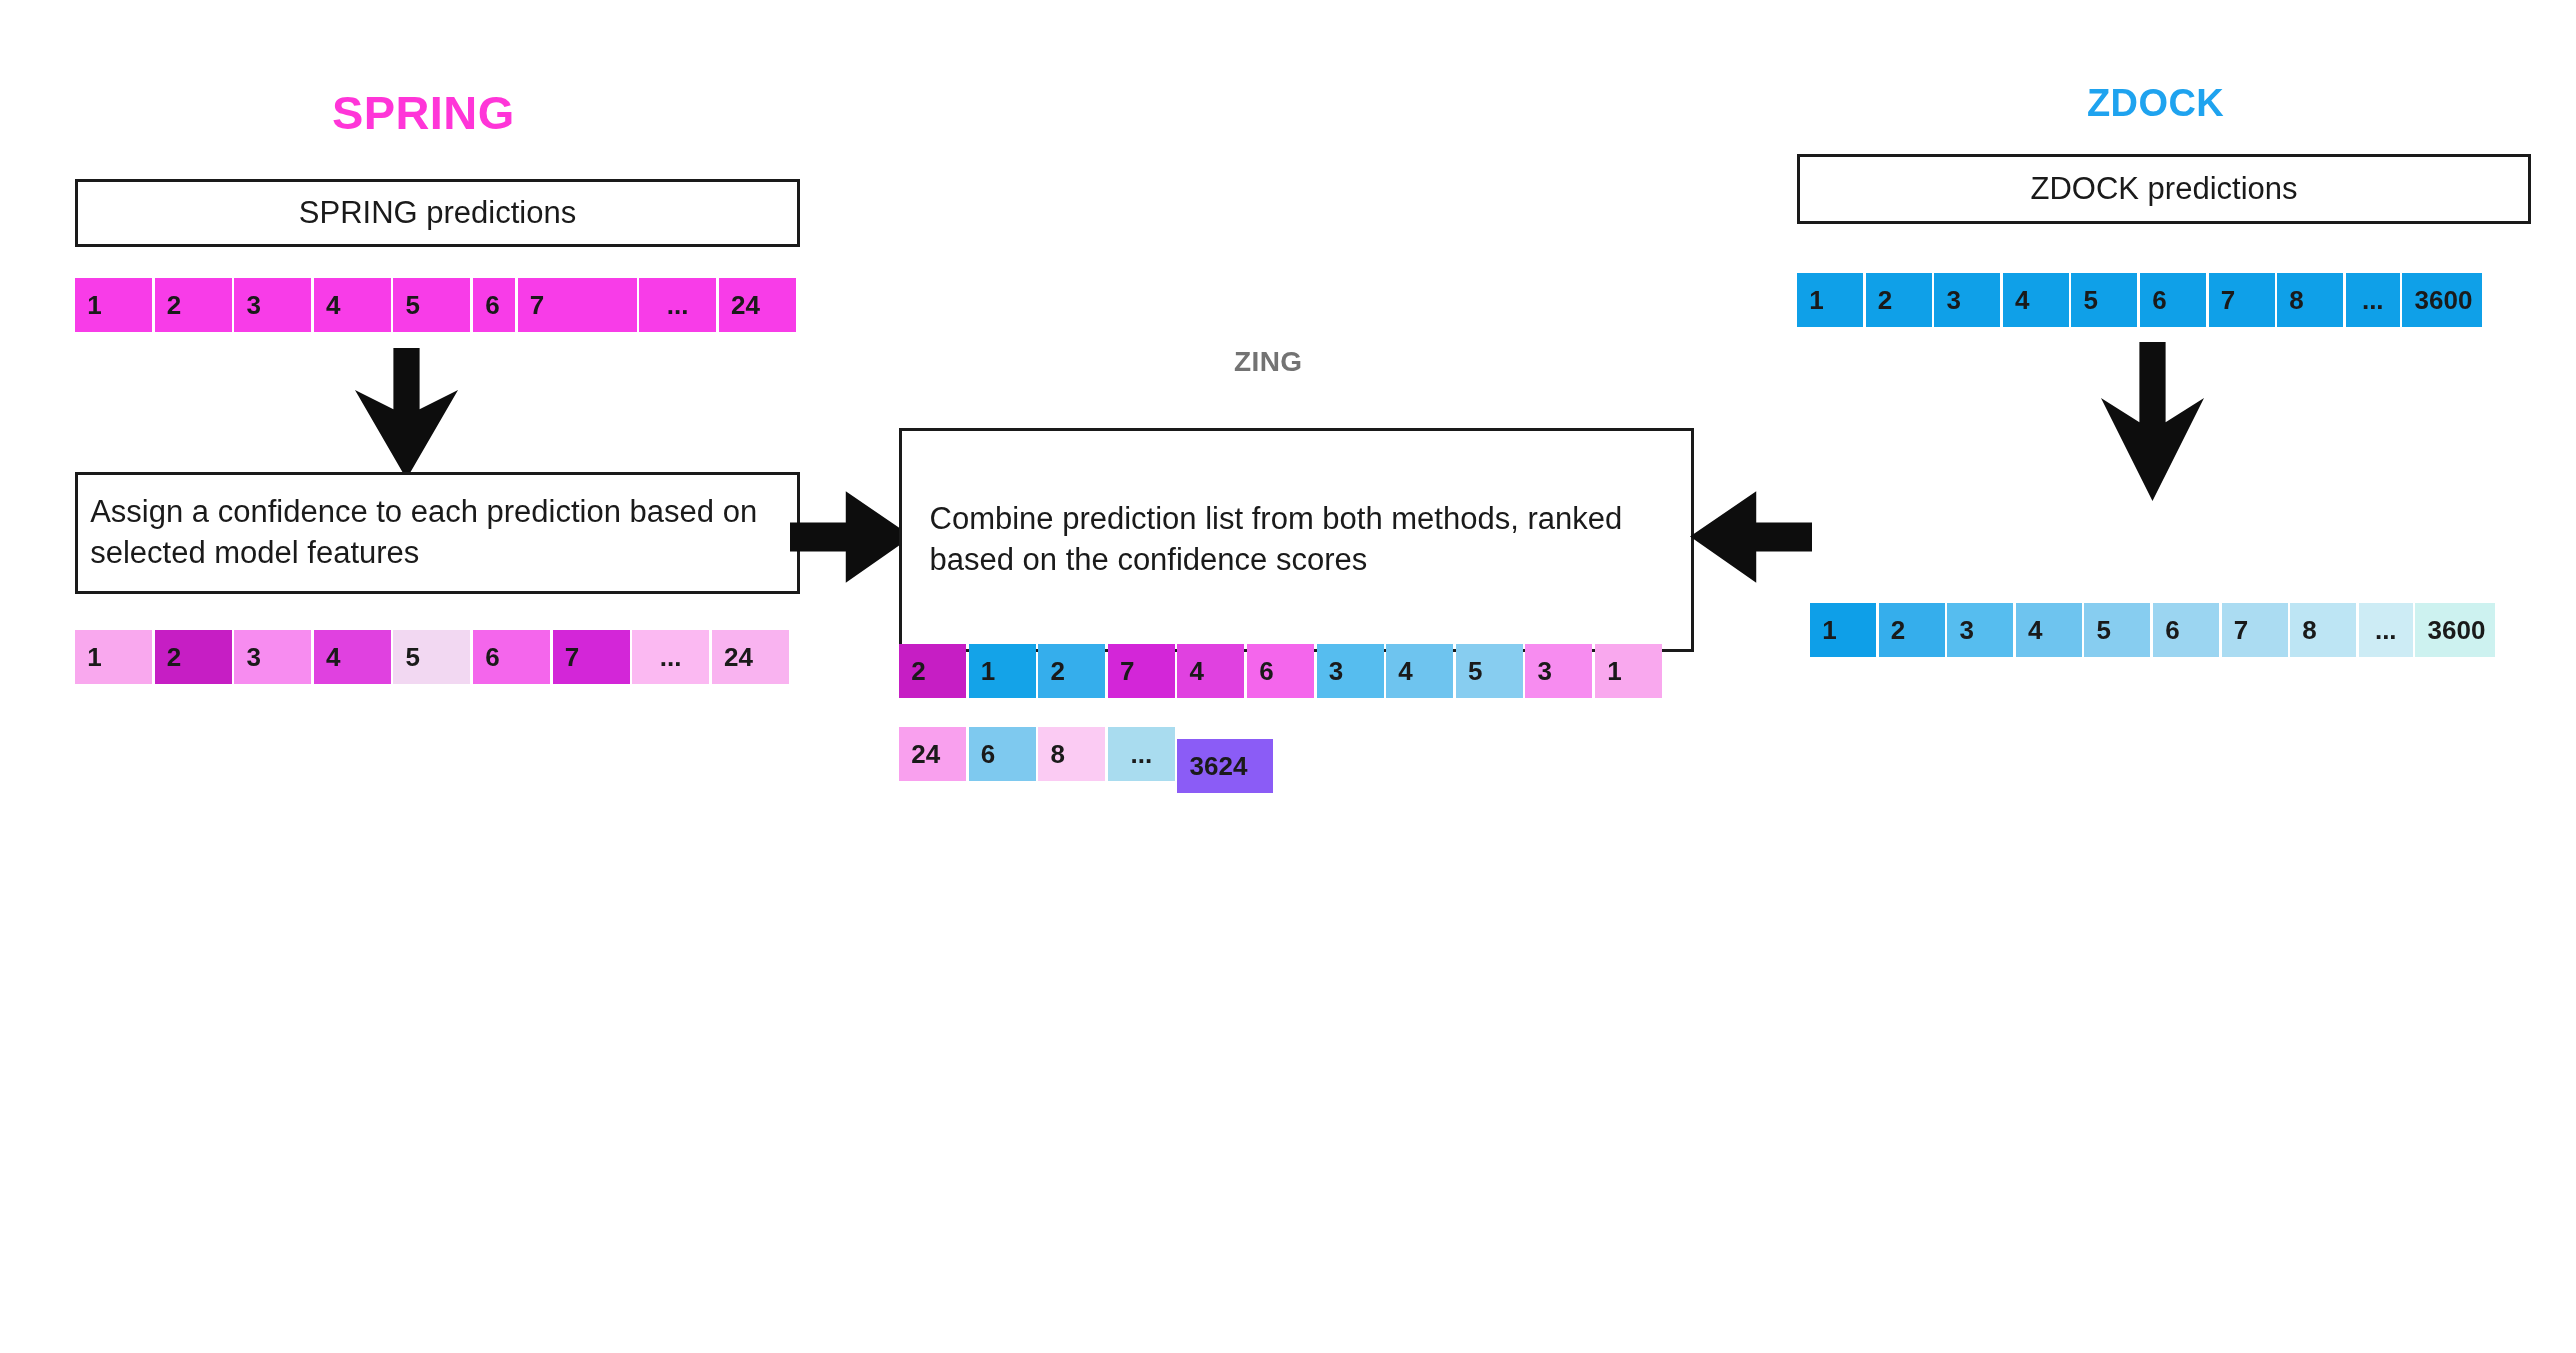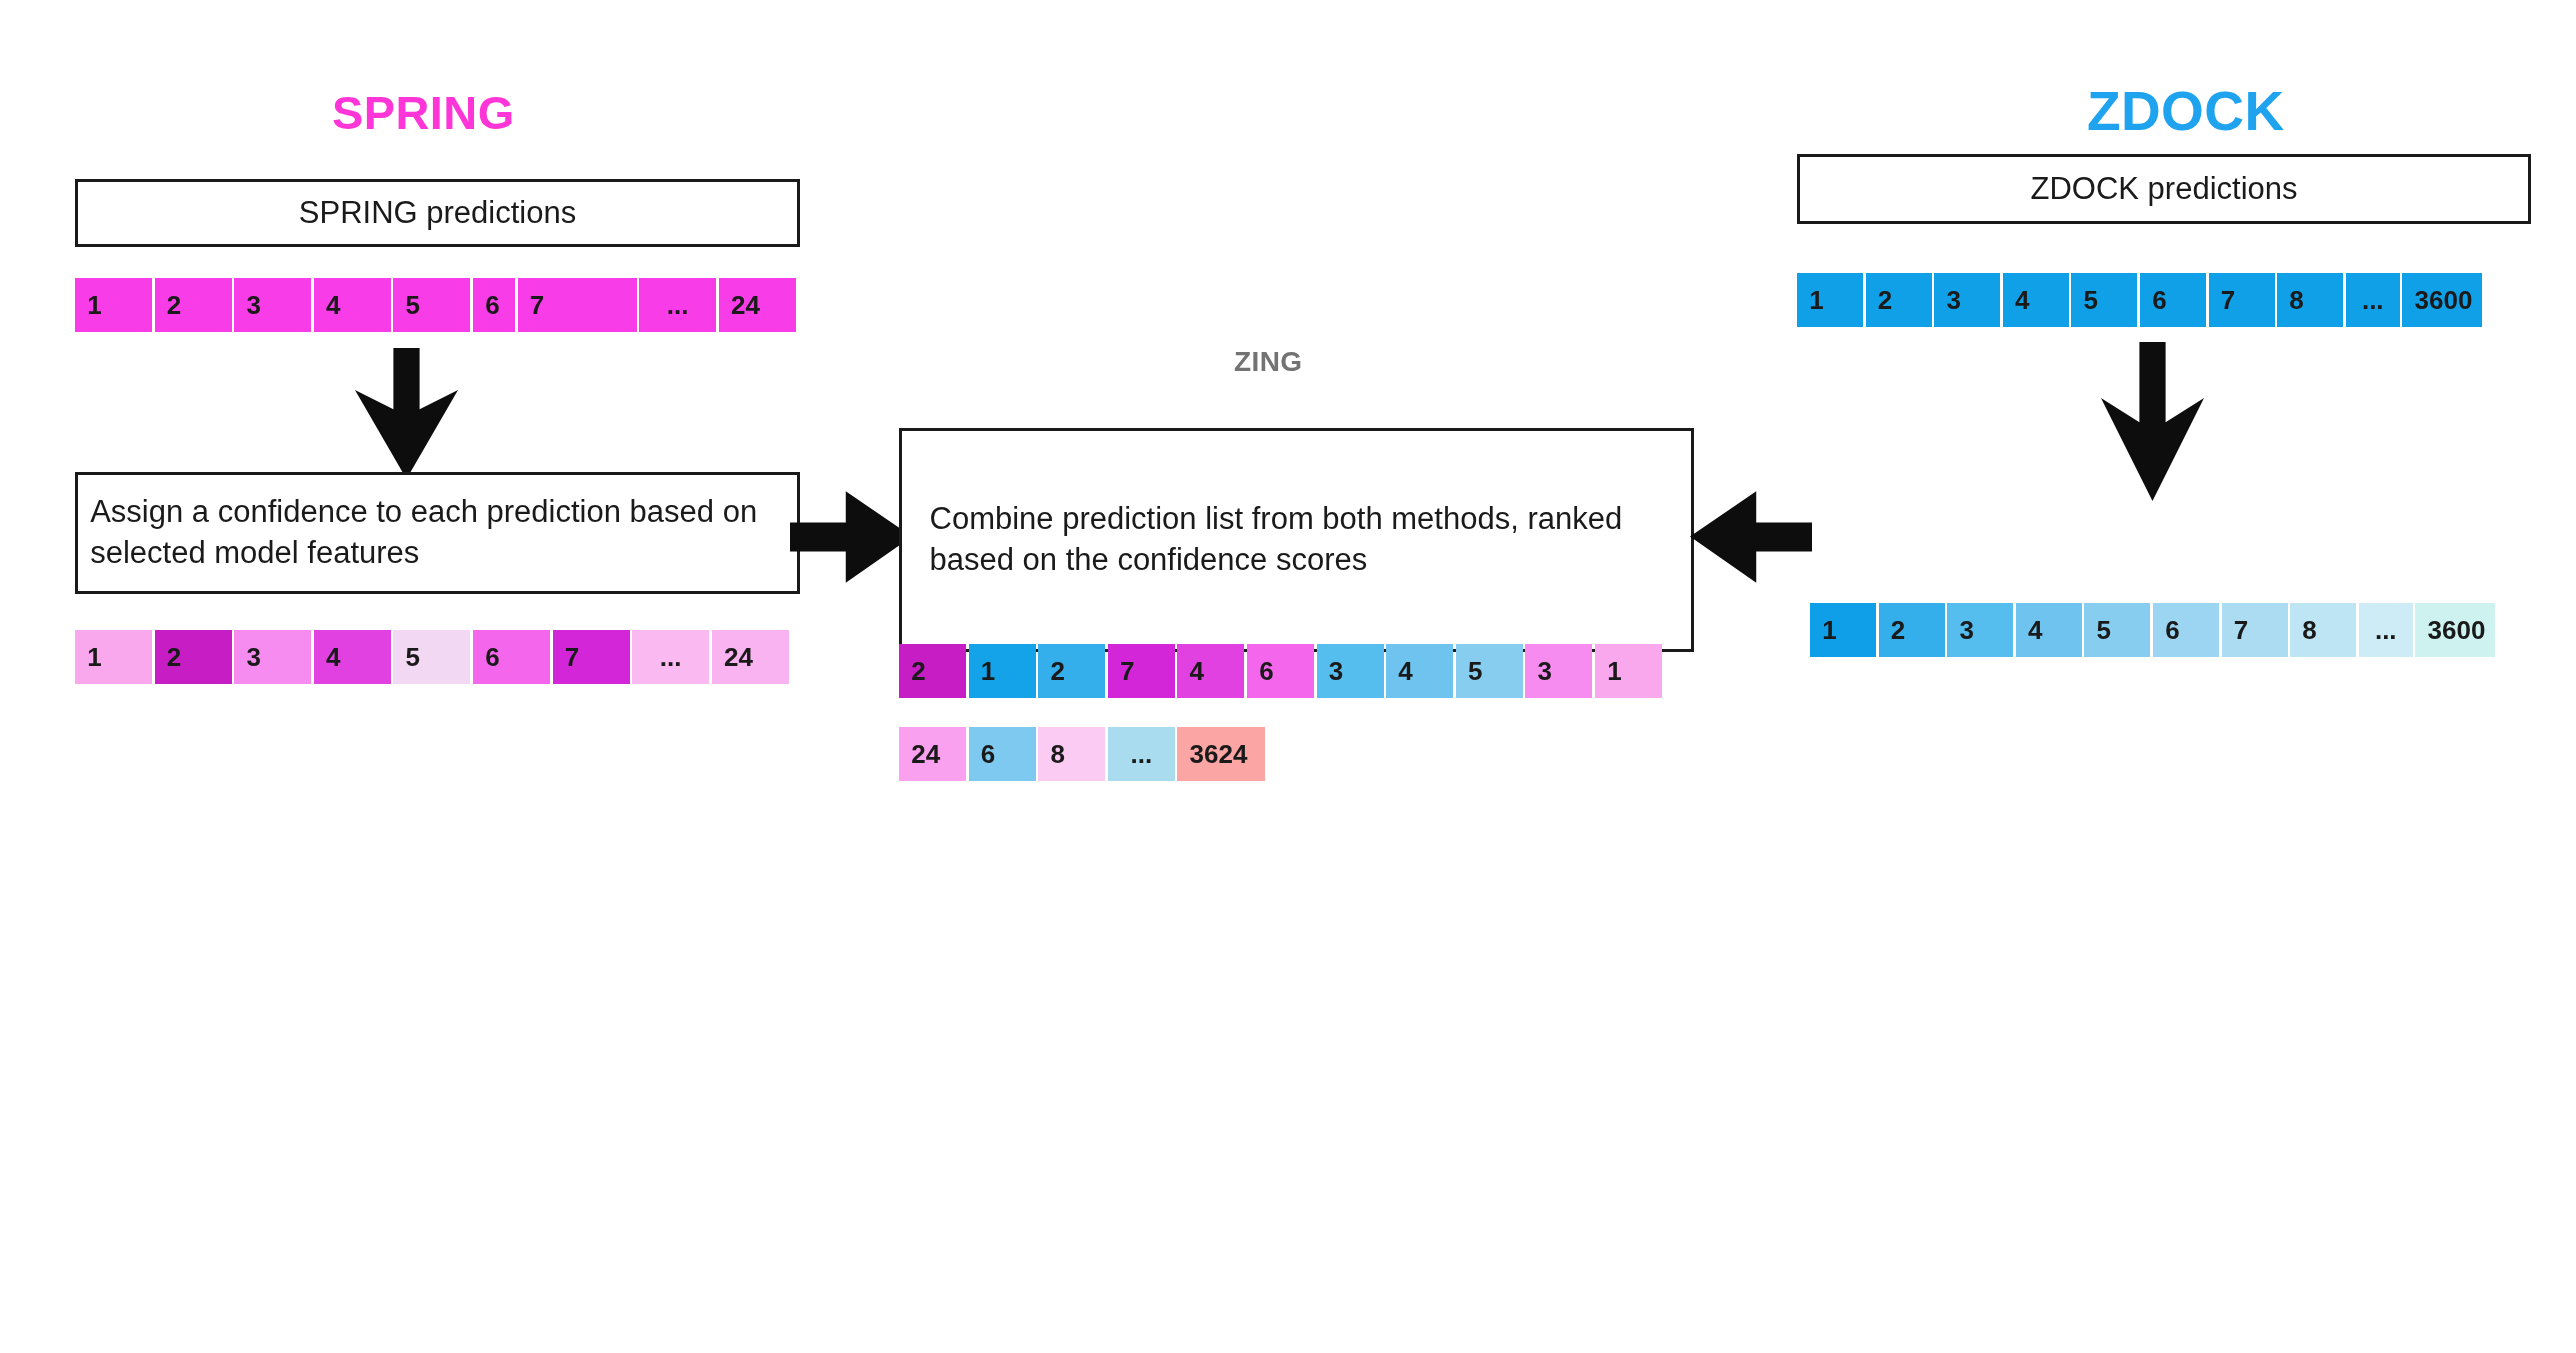--- a/index.html
+++ b/index.html
@@ -30,21 +30,21 @@
   }
   #title-spring {
     left: 332px;
     top: 89px;
     font-size: 47px;
     color: #ff35d8;
   }
   #title-zdock {
     left: 2087px;
     top: 84px;
-    font-size: 55px;
+    font-size: 38px;
     color: #1fa3ef;
   }
   #title-zing {
     left: 1234px;
     top: 348px;
     font-size: 28px;
     color: #737373;
   }
 
   
@@ -179,21 +179,21 @@
       <div class="cell" style="background: rgb(135, 205, 240); width: 67px;">5</div>
       <div class="cell" style="background: rgb(247, 140, 240); width: 67px;">3</div>
       <div class="cell" style="background: rgb(249, 168, 238); width: 67px;">1</div>
     </div>
 
   <div class="strip" id="strip-zing-2">
       <div class="cell" style="background: rgb(249, 160, 238); width: 67px;">24</div>
       <div class="cell" style="background: rgb(126, 201, 239); width: 67px;">6</div>
       <div class="cell" style="background: rgb(251, 203, 243); width: 67px;">8</div>
       <div class="cell centered" style="background: rgb(169, 220, 239); width: 67px;">...</div>
-      <div class="cell" style="background: #fca5a5; width: 88px;">3624</div>
+      <div class="cell" style="background: #8b5cf6; width: 96px; margin-top: 12px;">3624</div>
     </div>
 
   <div class="method-title" id="title-zdock">ZDOCK</div>
 
   <div class="box" id="box-zdock-pred">
     <span class="box-text">ZDOCK predictions</span>
   </div>
 
   <div class="strip" id="strip-zdock-top">
       <div class="cell" style="background: rgb(15, 160, 232); width: 66px;">1</div>

